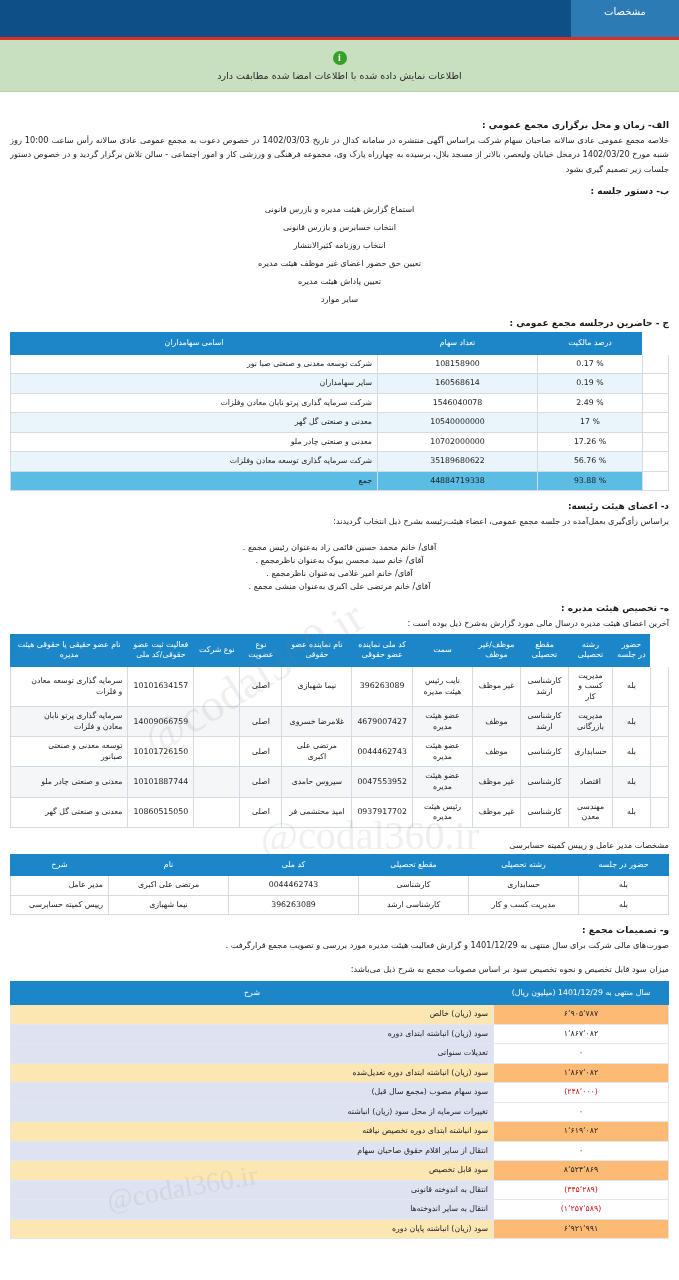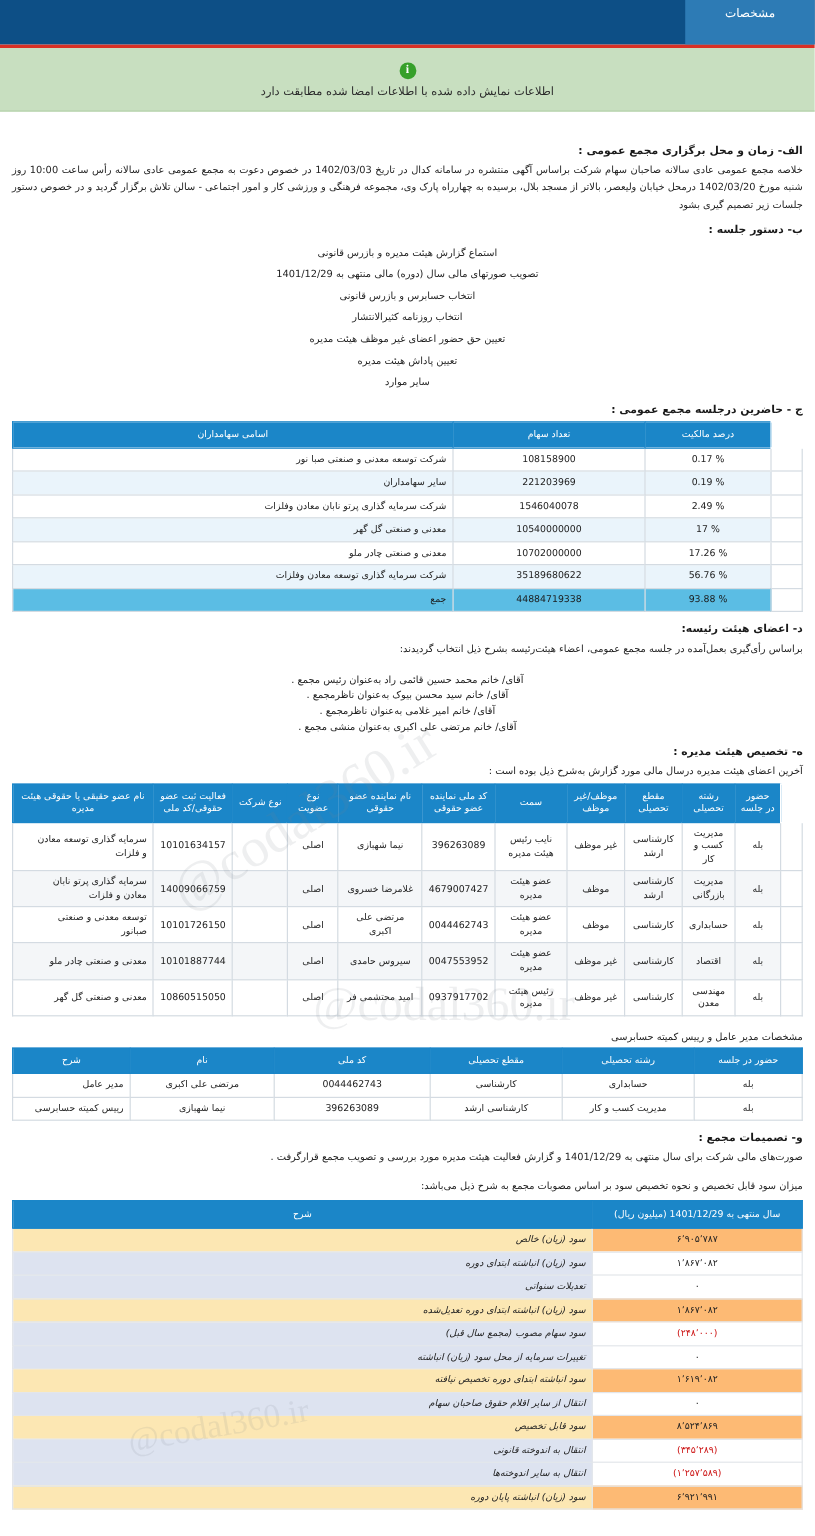--- a/index.html
+++ b/index.html
@@ -157,21 +157,21 @@
 
   
   .tbl-fin { border:1px solid #1b86c8; }
   .tbl-fin thead th { padding: 6px 4px; }
   .tbl-fin tbody td { border:1px solid #e3e6ea; }
   .tbl-fin tr.band-y td.val  { background: #fdba74; }
   .tbl-fin tr.band-y td.lbl  { background: #fce7b3; }
   .tbl-fin tr.band-w td.val  { background: #ffffff; }
   .tbl-fin tr.band-w td.lbl  { background: #dde3f0; }
   .tbl-fin td.val { width: 175px; text-align:center; font-family:"DejaVu Sans", sans-serif; }
-  .tbl-fin td.lbl { text-align: right; font-style: italic; }
+  .tbl-fin td.lbl { text-align: right; }
   .neg { color: #cc1212; }
 
   .tbl-caption { font-size:8.2px; text-align:right; margin: 12px 0 3px 0; }
 
   
   .watermark {
     position: absolute;
     font-size: 46px;
     color: rgba(120,130,140,0.13);
     font-family: "Liberation Serif", serif;
@@ -205,21 +205,20 @@
   <div class="watermark wm2">@codal360.ir</div>
   <div class="watermark wm3">@codal360.ir</div>
 
 
   <div class="sec-head">الف- زمان و محل برگزاری مجمع عمومی :</div>
   <p class="para">خلاصه مجمع عمومی عادی سالانه صاحبان سهام شرکت براساس آگهی منتشره در سامانه کدال در تاریخ 1402/03/03 در خصوص دعوت به مجمع عمومی عادی سالانه رأس ساعت 10:00 روز شنبه مورخ 1402/03/20 درمحل  خیابان ولیعصر، بالاتر از مسجد بلال، برسیده به چهارراه پارک وی، مجموعه فرهنگی و ورزشی کار و امور اجتماعی - سالن تلاش   برگزار گردید و در خصوص دستور جلسات زیر تصمیم گیری بشود</p>
 
   <div class="sec-head">ب- دستور جلسه :</div>
   <ul class="agenda">
     <li>استماع گزارش هیئت مدیره و بازرس قانونی</li>
-    <li>تصویب صورتهای مالی سال (دوره) مالی منتهی به 1401/12/29</li>
     <li>انتخاب حسابرس و بازرس قانونی</li>
     <li>انتخاب روزنامه کثیرالانتشار</li>
     <li>تعیین حق حضور اعضای غیر موظف هیئت مدیره</li>
     <li>تعیین پاداش هیئت مدیره</li>
     <li>سایر موارد</li>
   </ul>
 
   <div class="sec-head">ج - حاضرین درجلسه مجمع عمومی :</div>
   <table class="tbl-shareholders">
     <thead>
@@ -233,21 +232,21 @@
     <tbody>
       <tr>
         <td class="gutter"></td>
         <td>% 0.17</td>
         <td>108158900</td>
         <td class="rightcell">شرکت توسعه معدنی و صنعتی صبا نور</td>
       </tr>
       <tr>
         <td class="gutter"></td>
         <td>% 0.19</td>
-        <td>221203969</td>
+        <td>160568614</td>
         <td class="rightcell">سایر سهامداران</td>
       </tr>
       <tr>
         <td class="gutter"></td>
         <td>% 2.49</td>
         <td>1546040078</td>
         <td class="rightcell">شرکت سرمایه گذاری پرتو نابان معادن وفلزات</td>
       </tr>
       <tr>
         <td class="gutter"></td>

